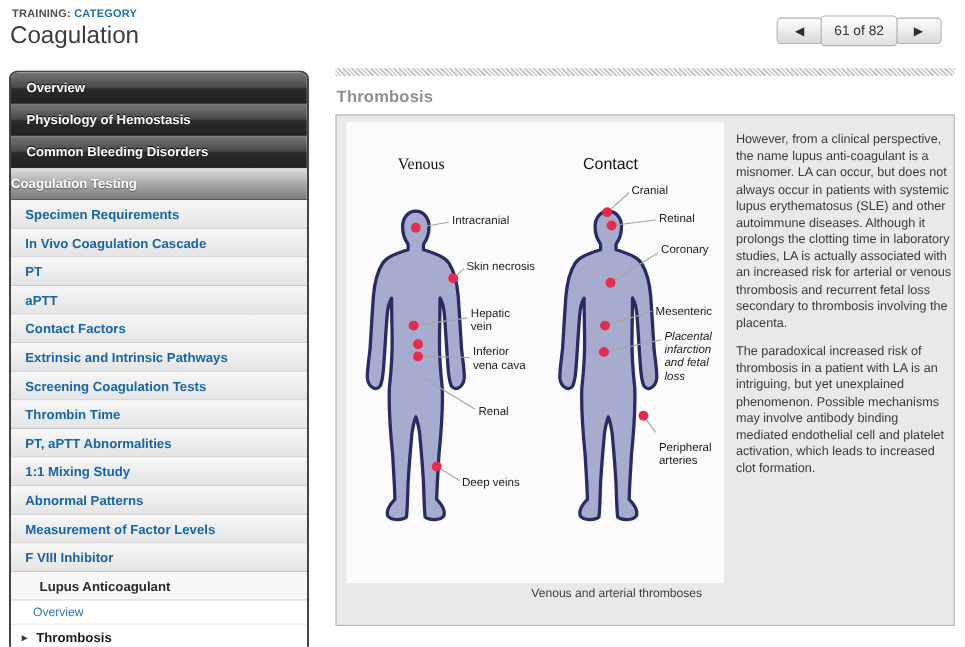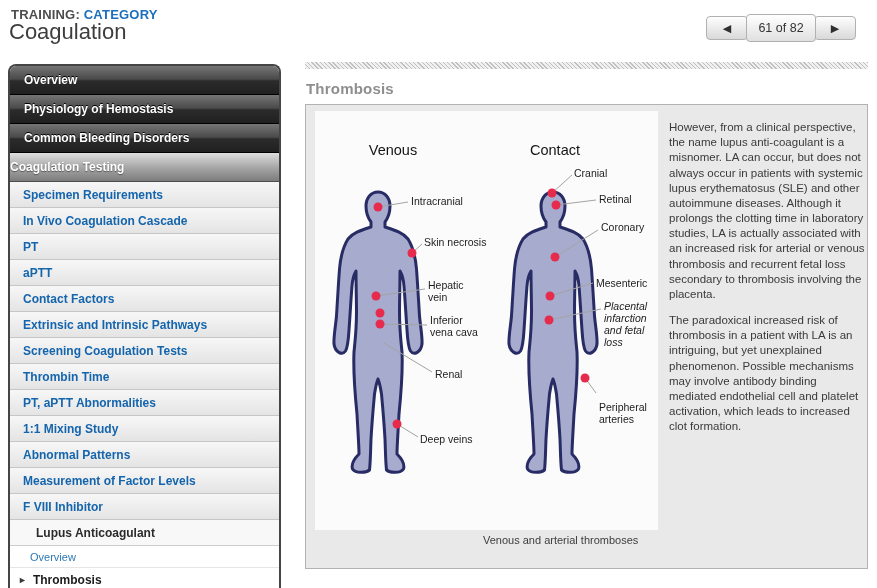--- a/index.html
+++ b/index.html
@@ -1,21 +1,21 @@
 <!DOCTYPE html>
 <html><head>
 <meta charset="utf-8">
 <style>
   html,body{margin:0;padding:0;}
   body{
     width:877px;height:588px;position:relative;overflow:hidden;
     background:#fff;font-family:"Liberation Sans",sans-serif;
   }
   
-  .eyebrow{position:absolute;left:11px;top:7px;font-size:13px;font-weight:bold;letter-spacing:.2px;}
+  .eyebrow{position:absolute;left:11px;top:7px;font-size:10px;font-weight:bold;letter-spacing:.2px;}
   .eyebrow .t{color:#4d4d4d;}
   .eyebrow .c{color:#1c6fba;}
   .page-title{position:absolute;left:9px;top:19px;font-size:22px;color:#3d3d3d;}
   
   .pager{position:absolute;right:21px;top:14px;display:flex;align-items:center;}
   .pager-btn{
     width:40px;height:22px;display:flex;align-items:center;justify-content:center;
     border:1px solid #b1b1b1;background:linear-gradient(#fefefe,#d9d9d9);
     border-radius:4px;color:#2f2f2f;font-size:11px;cursor:pointer;
   }
@@ -189,21 +189,21 @@
           <circle cx="241" cy="94" r="4.5" fill="#e62b4d"></circle>
           <line x1="240" y1="146" x2="283" y2="119" stroke="#a3a3a3" stroke-width="1"></line>
           <circle cx="240" cy="146" r="4.5" fill="#e62b4d"></circle>
           <line x1="235" y1="185" x2="278" y2="172" stroke="#a3a3a3" stroke-width="1"></line>
           <circle cx="235" cy="185" r="4.5" fill="#e62b4d"></circle>
           <line x1="234" y1="209" x2="286" y2="198" stroke="#a3a3a3" stroke-width="1"></line>
           <circle cx="234" cy="209" r="4.5" fill="#e62b4d"></circle>
           <line x1="270" y1="267" x2="281" y2="282" stroke="#a3a3a3" stroke-width="1"></line>
           <circle cx="270" cy="267" r="4.5" fill="#e62b4d"></circle>
         </svg>
-    <span class="fig-title" style="left: 78px; top: 31px;">Venous</span>
+    <span class="fig-title" style="left: 68px; top: 31px; font-family: Liberation Serif, serif;">Venous</span>
         <span class="fig-label" style="left: 96px; top: 84px;">Intracranial</span>
         <span class="fig-label" style="left: 109px; top: 125px;">Skin necrosis</span>
         <span class="fig-label" style="left: 113px; top: 168px;">Hepatic
 vein</span>
         <span class="fig-label" style="left: 115px; top: 203px;">Inferior
 vena cava</span>
         <span class="fig-label" style="left: 120px; top: 257px;">Renal</span>
         <span class="fig-label" style="left: 105px; top: 322px;">Deep veins</span>
         <span class="fig-title" style="left: 240px; top: 31px;">Contact</span>
         <span class="fig-label" style="left: 259px; top: 56px;">Cranial</span>

